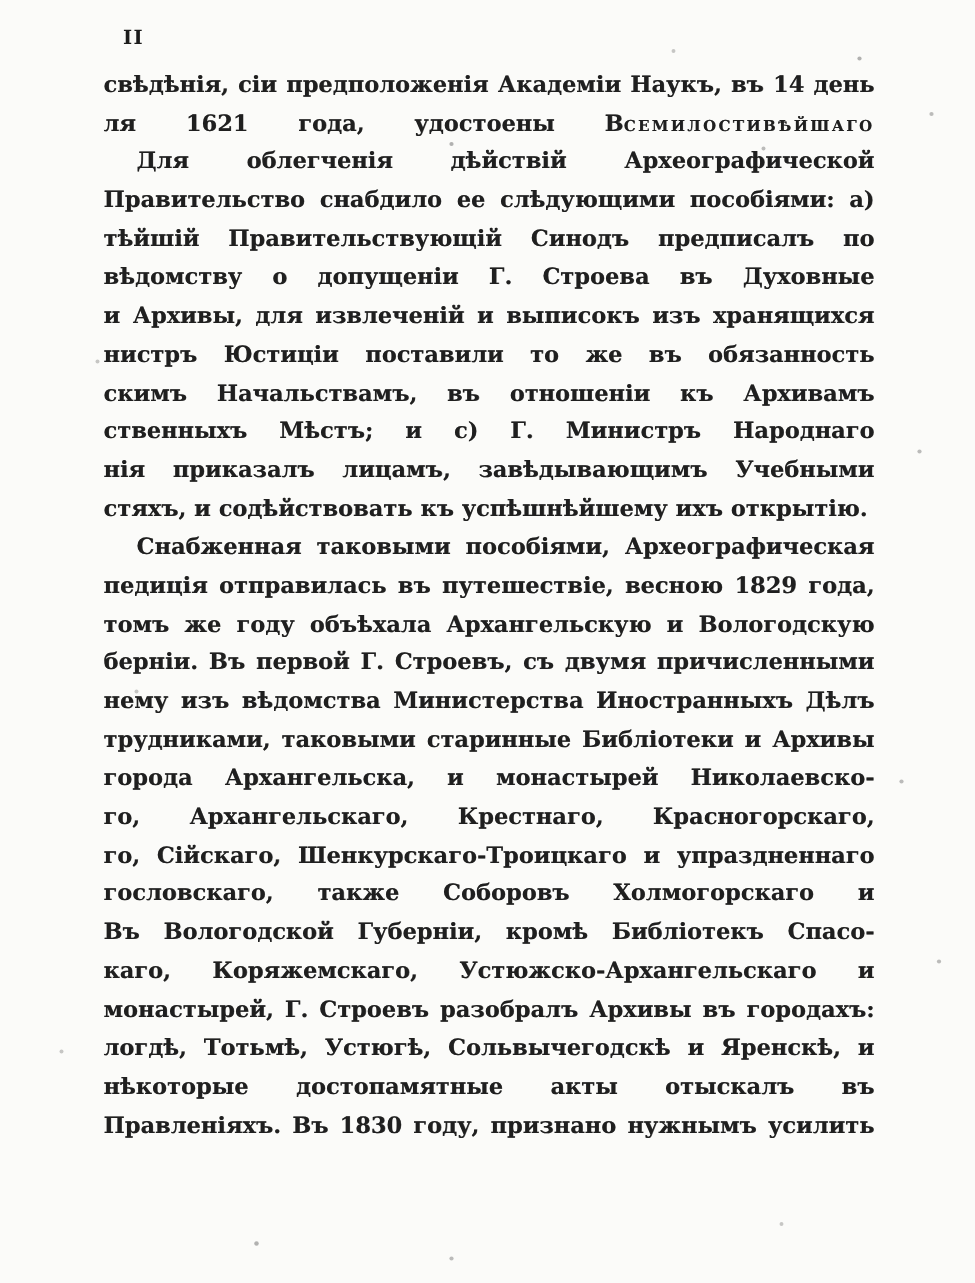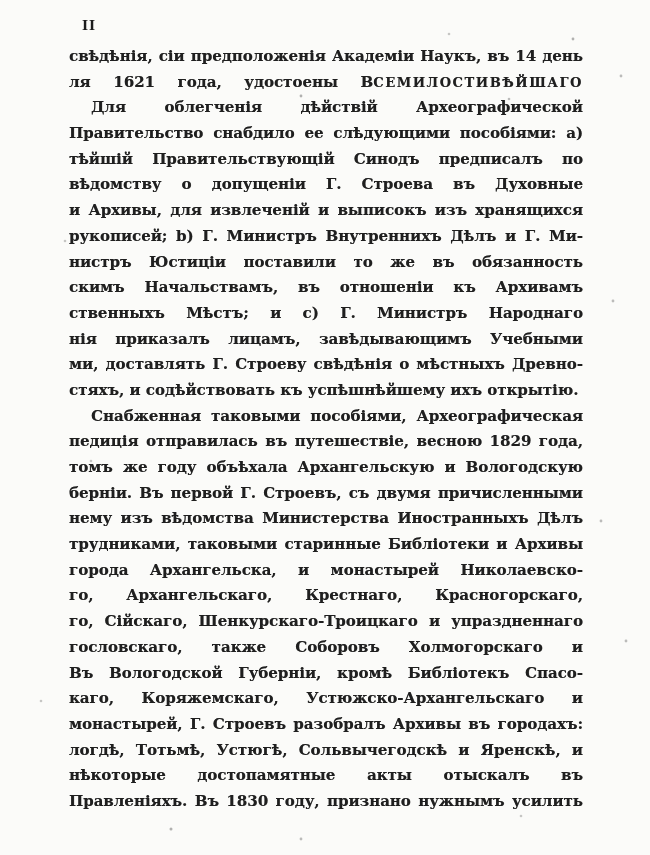--- a/index.html
+++ b/index.html
@@ -37,21 +37,21 @@
     text-align: justify;
     text-align-last: justify;
     overflow: hidden;
     white-space: normal;
     text-shadow: 0.2px 0 0 rgba(31,31,31,0.6);
   }
   .line.indent { padding-left: 22px; }
   .line.pend { text-align-last: left; }
   .sc-tail {
     text-transform: uppercase;
-    font-size: 13px;
+    font-size: 10px;
     letter-spacing: 1.6px;
   }
   
   .specks {
     position: absolute; left: 0; top: 0;
     width: 2px; height: 2px; border-radius: 50%;
     background: transparent;
     box-shadow:
       300px 95px 0 0.4px rgba(40,40,40,0.35),
       508px 98px 0 0.3px rgba(40,40,40,0.3),
@@ -78,26 +78,24 @@
   <div class="folio">II</div>
 
   <div class="text-block">
     <div class="line">свѣдѣнія, сіи предположенія Академіи Наукъ, въ 14 день Ію-</div>
     <div class="line"><span>ля 1621 года, удостоены </span><span><span>В</span><span class="sc-tail">семилостивѣйшаго</span></span></div>
     <div class="line indent">Для облегченія дѣйствій Археографической Экспедиціи,</div>
     <div class="line">Правительство снабдило ее слѣдующими пособіями: а) Свя-</div>
     <div class="line">тѣйшій Правительствующій Синодъ предписалъ по своему</div>
     <div class="line">вѣдомству о допущеніи Г. Строева въ Духовные Библіотеки</div>
     <div class="line">и Архивы, для извлеченій и выписокъ изъ хранящихся тамъ</div>
-    <div class="line">рукописей; b) Г. Министръ Внутреннихъ Дѣлъ и Г. Ми-</div>
     <div class="line">нистръ Юстиціи поставили то же въ обязанность Граждан-</div>
     <div class="line">скимъ Начальствамъ, въ отношеніи къ Архивамъ Присут-</div>
     <div class="line">ственныхъ Мѣстъ; и c) Г. Министръ Народнаго Просвѣще-</div>
     <div class="line">нія приказалъ лицамъ, завѣдывающимъ Учебными Заведенія-</div>
-    <div class="line">ми, доставлять Г. Строеву свѣдѣнія о мѣстныхъ Древно-</div>
     <div class="line pend">стяхъ, и содѣйствовать къ успѣшнѣйшему ихъ открытію.</div>
     <div class="line indent">Снабженная таковыми пособіями, Археографическая Экс-</div>
     <div class="line">педиція отправилась въ путешествіе, весною 1829 года, и въ</div>
     <div class="line">томъ же году объѣхала Архангельскую и Вологодскую Гу-</div>
     <div class="line">берніи. Въ первой Г. Строевъ, съ двумя причисленными къ</div>
     <div class="line">нему изъ вѣдомства Министерства Иностранныхъ Дѣлъ со-</div>
     <div class="line">трудниками, таковыми старинные Библіотеки и Архивы</div>
     <div class="line">города Архангельска, и монастырей Николаевско-Корельска-</div>
     <div class="line">го, Архангельскаго, Крестнаго, Красногорскаго, Веркольска-</div>
     <div class="line">го, Сійскаго, Шенкурскаго-Троицкаго и упраздненнаго Бо-</div>

